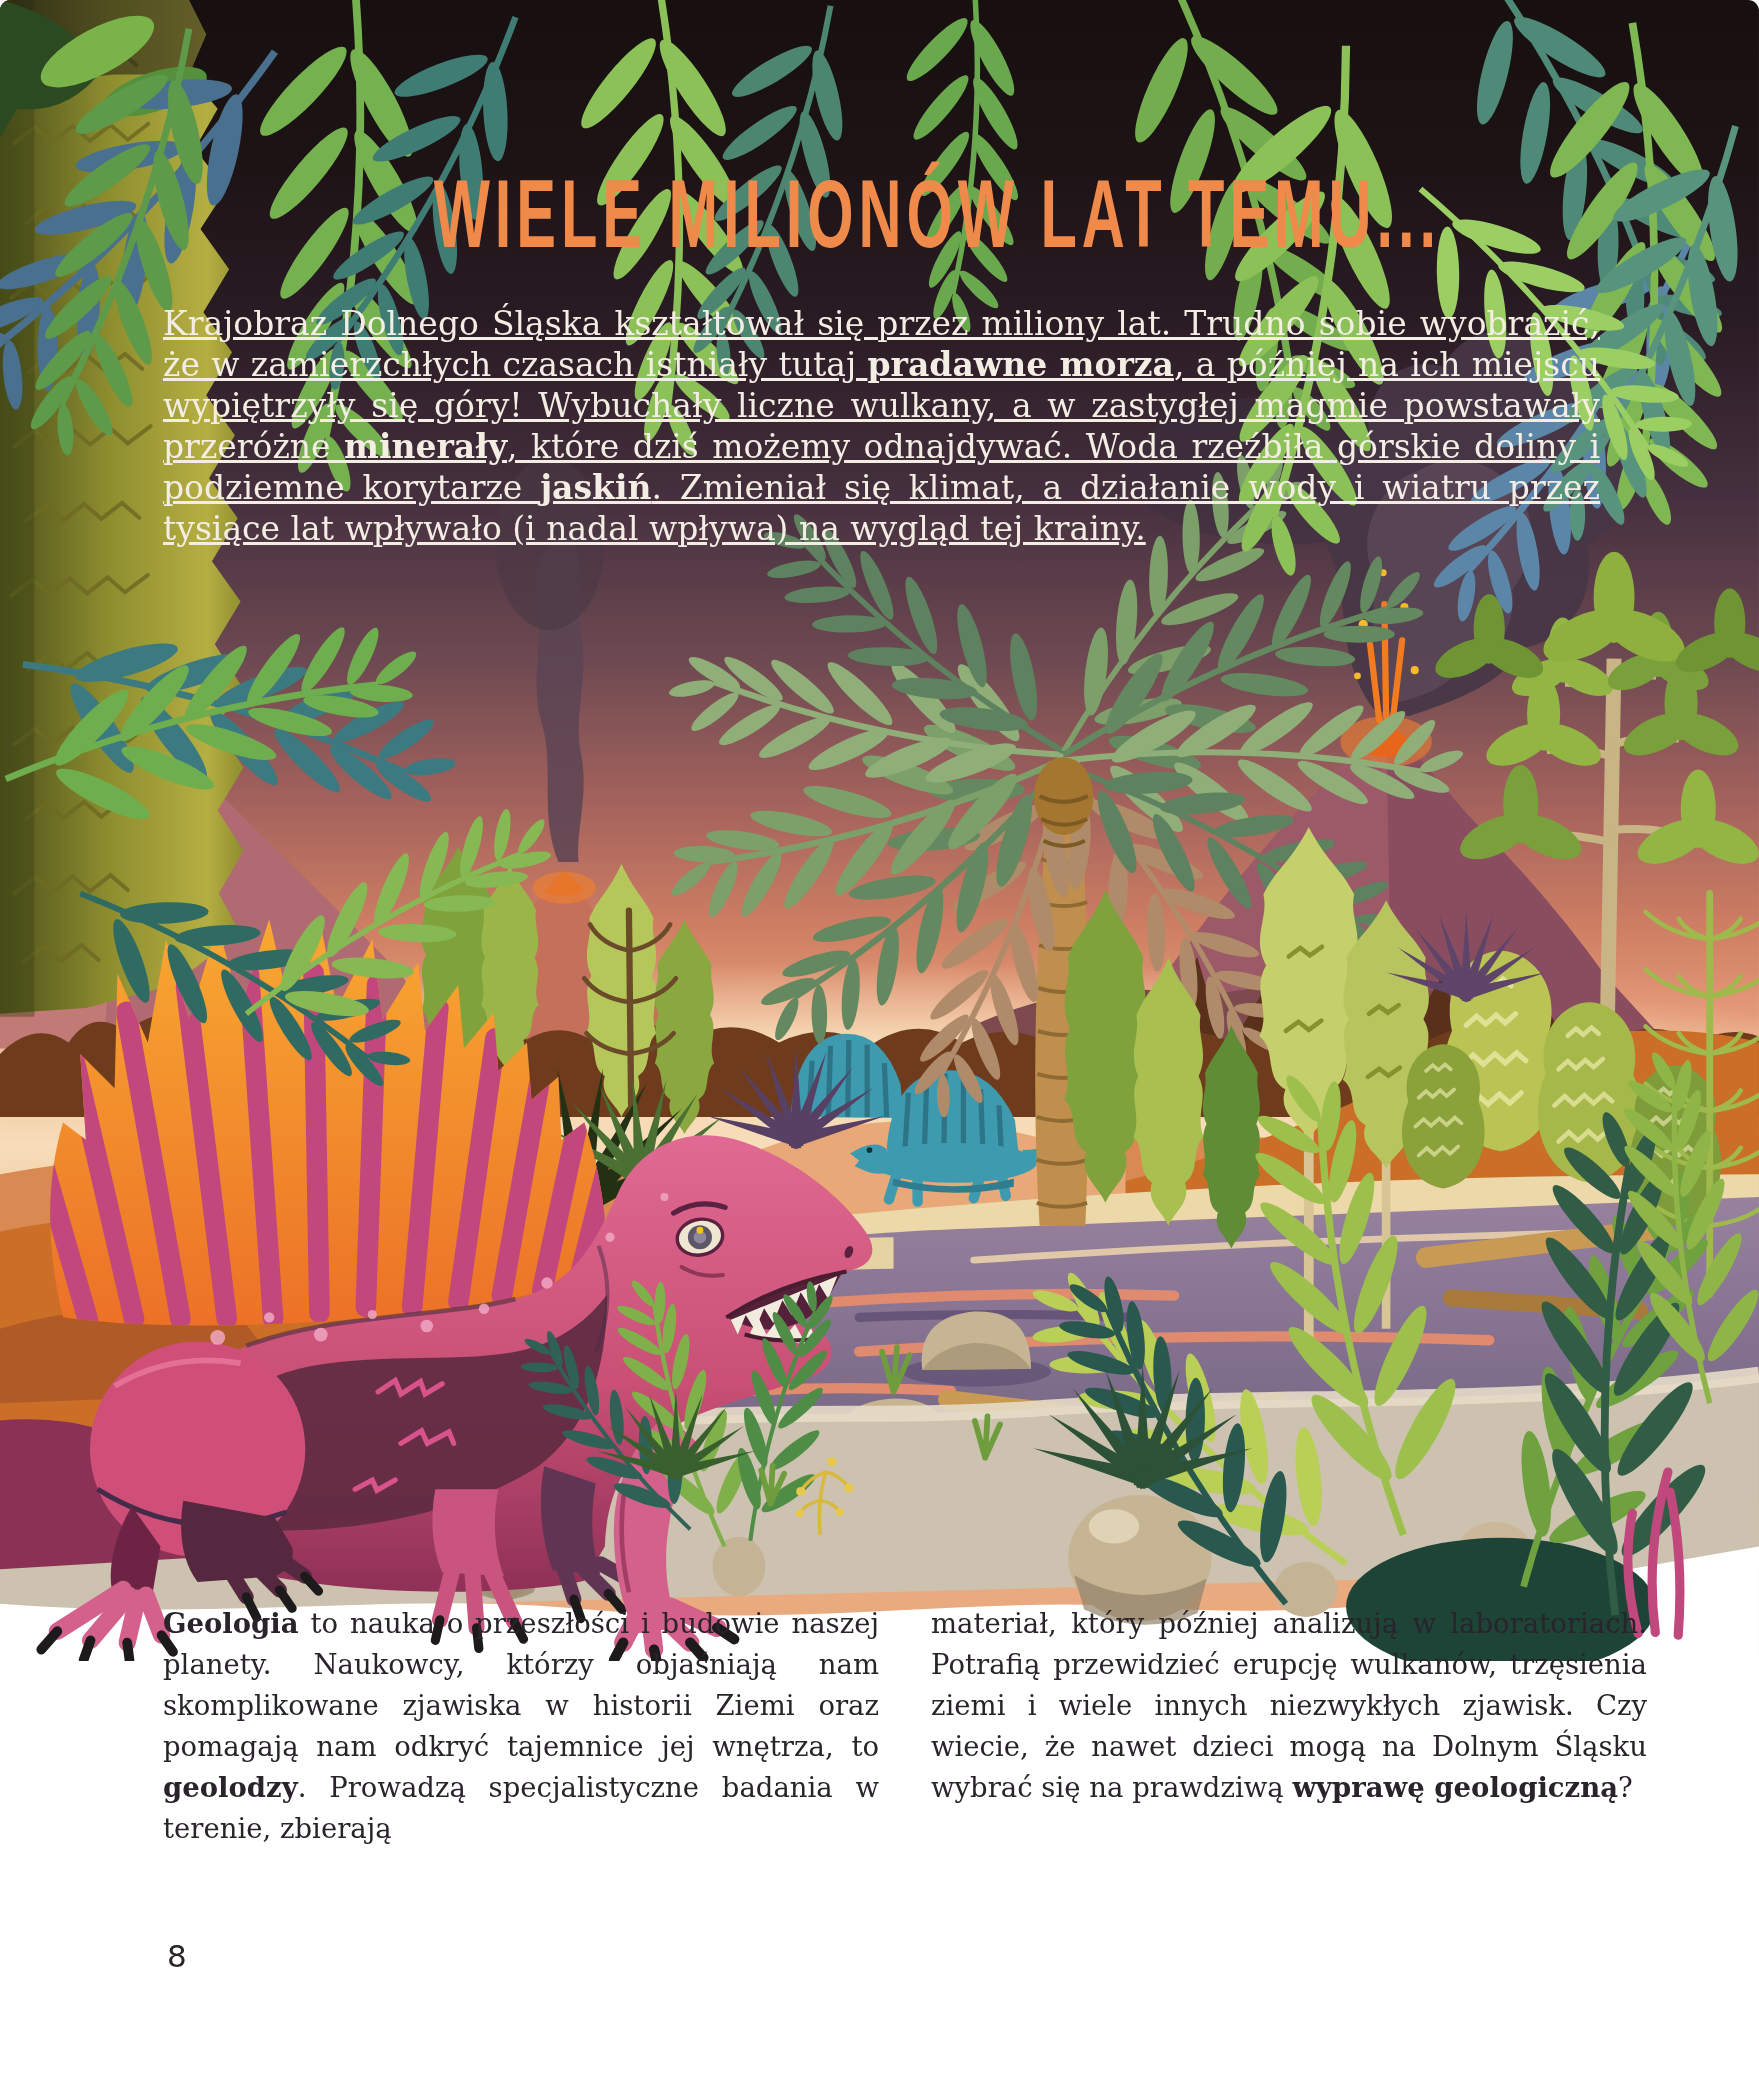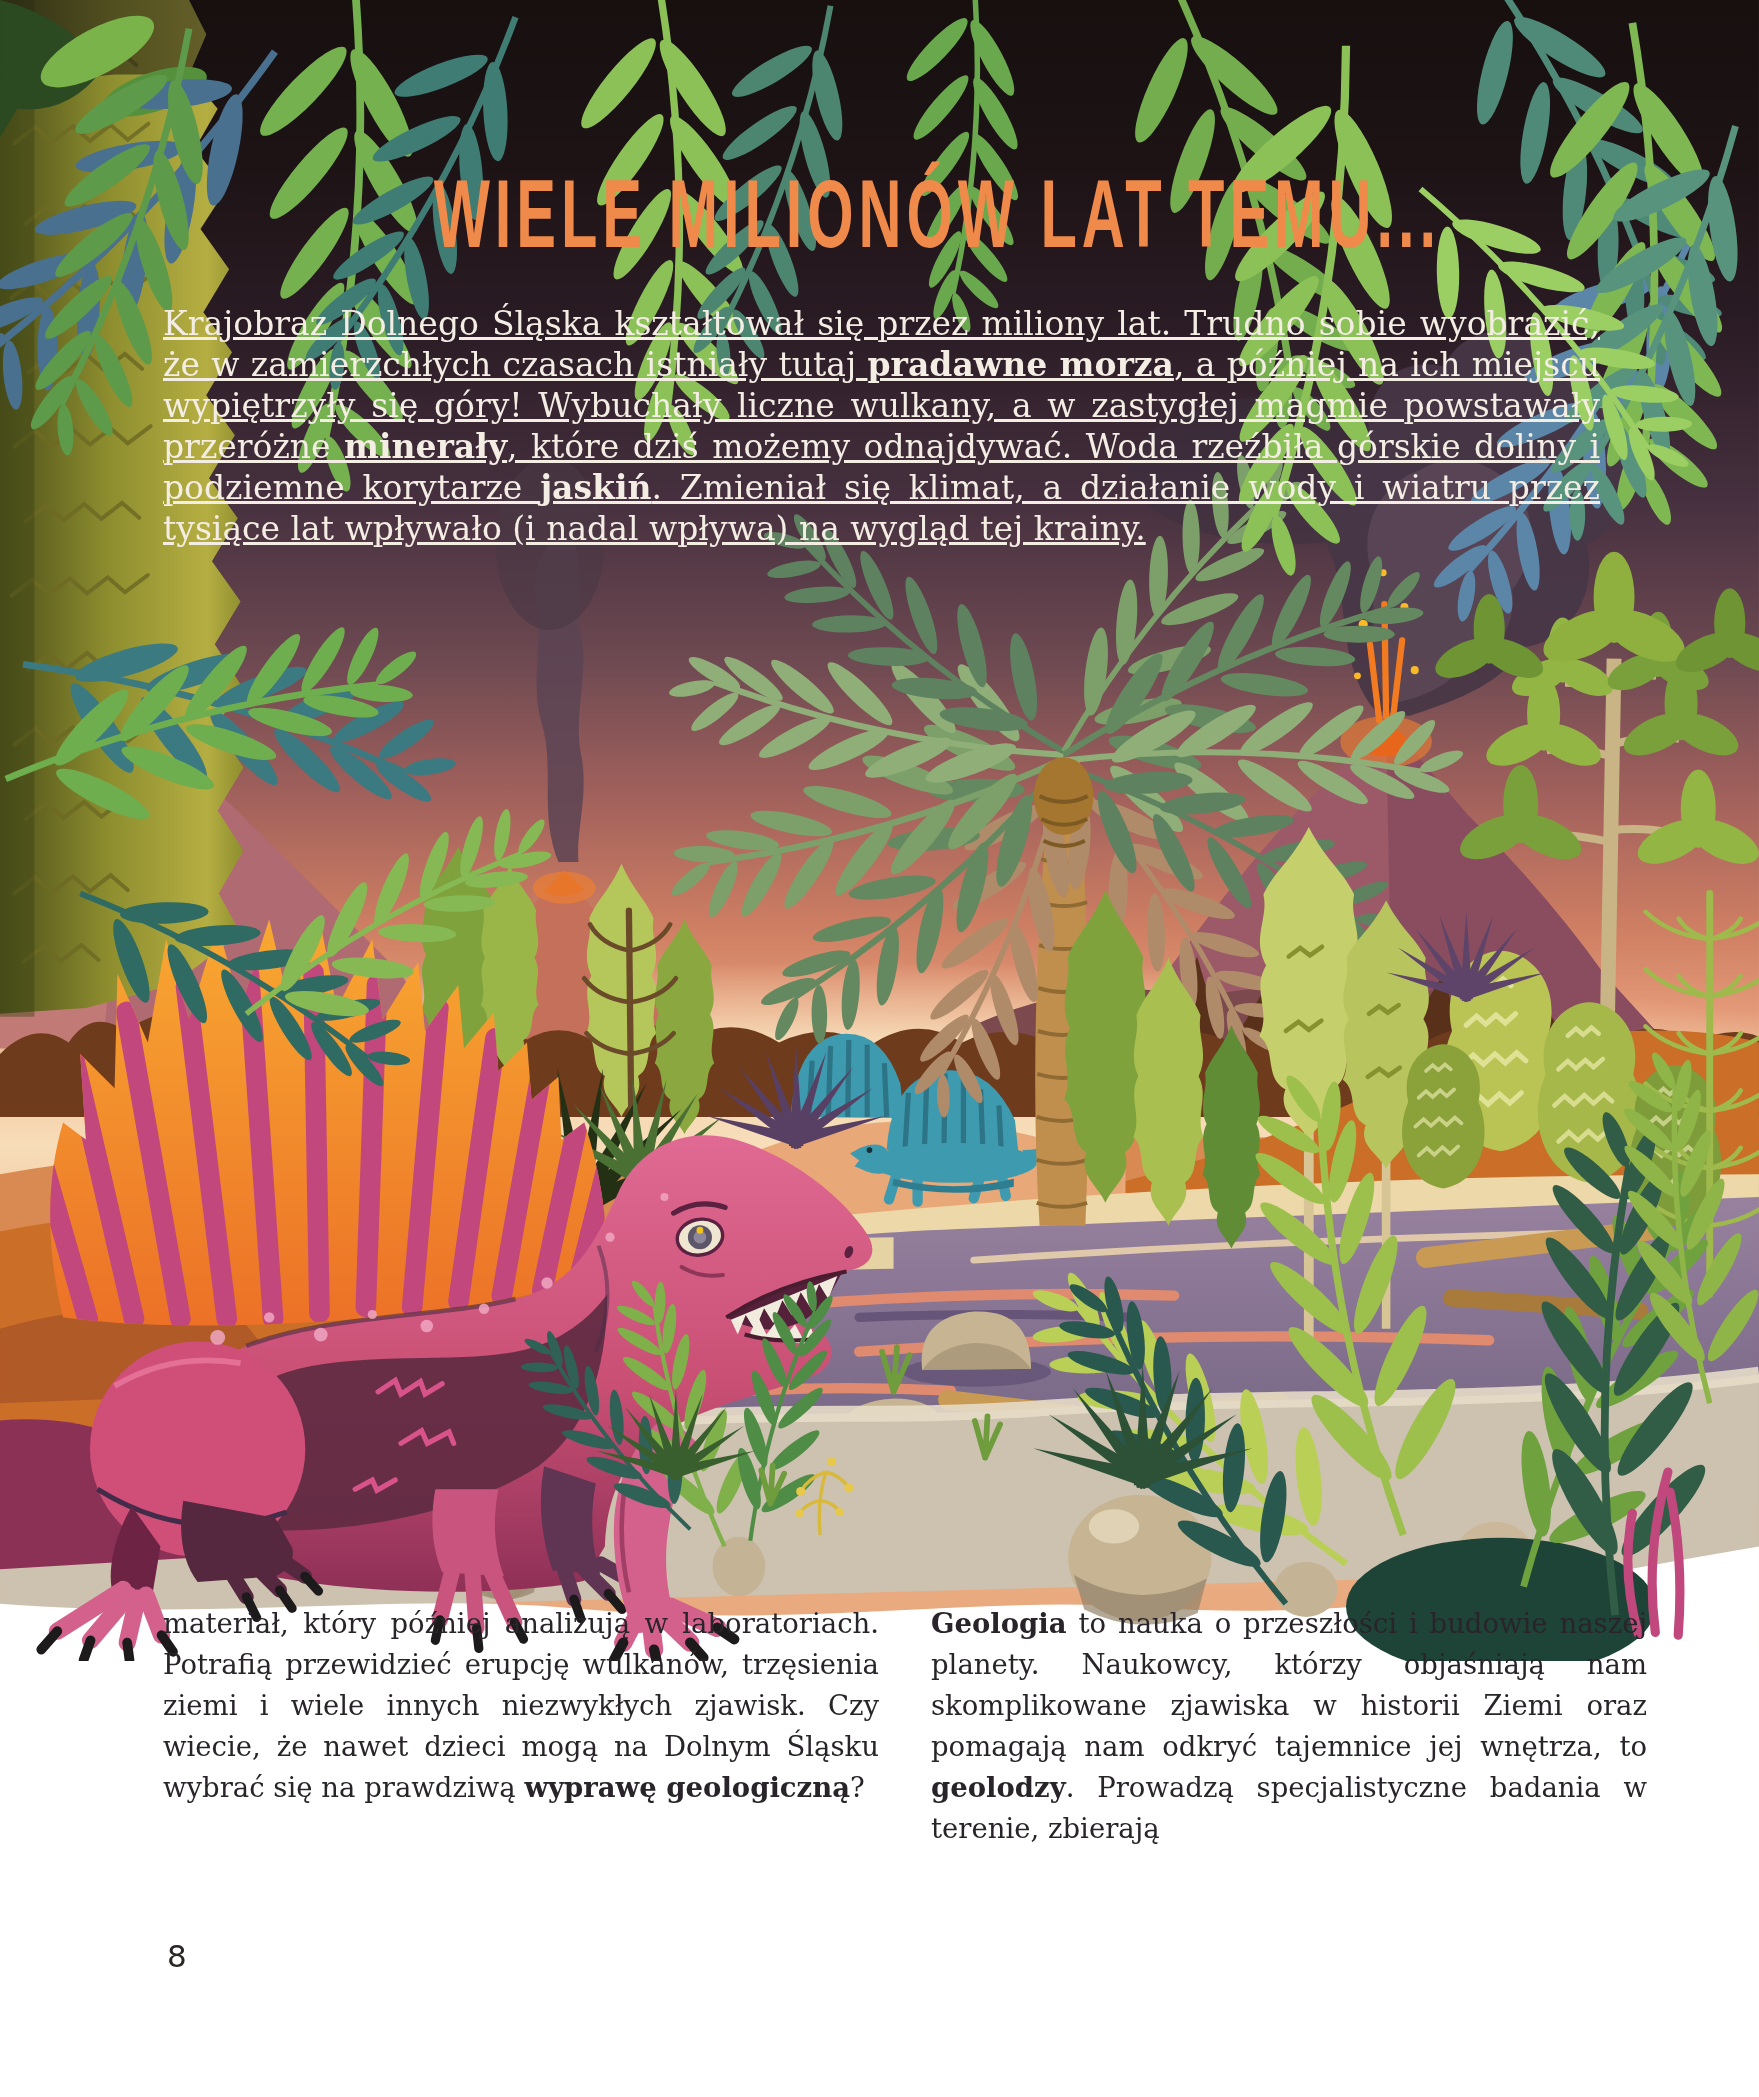--- a/index.html
+++ b/index.html
@@ -1,17 +1,17 @@
 <!DOCTYPE html>
 <html style="font-size:9.2px"><head>
 <meta charset="utf-8">
 <style>
   html,body{margin:0;padding:0;background:#ffffff;}
   .page{position:relative;width:1759px;height:2097px;background:#ffffff;overflow:hidden;
-        font-family:"DejaVu Serif", serif;}
+        font-family:"DejaVu Serif", serif;border-radius:11px;}
   .illo{position:absolute;left:0;top:0;width:1759px;height:1661px;display:block;}
   .title-wrap{position:absolute;left:0;top:159px;width:1759px;text-align:center;padding-left:115px;box-sizing:border-box;}
   .title-inner{display:inline-block;font-family:"Liberation Sans",sans-serif;font-weight:bold;
         font-size:96px;letter-spacing:8px;color:#ef8a4a;transform:scaleX(0.62);transform-origin:center;
         white-space:nowrap;}
   .intro{position:absolute;left:163px;top:303px;width:1437px;color:#f3ede4;
         font-size:33px;line-height:41px;text-align:justify;text-decoration:underline;}
   .intro .b{font-weight:bold;}
   .cols{position:absolute;left:163px;top:1603px;width:1484px;display:flex;gap:52px;color:#29242a;}
   .col{flex:1;font-size:27.5px;line-height:41px;text-align:justify;}
@@ -566,20 +566,20 @@
 </g>
 </svg>
 
 <div class="title-wrap">
   <span class="title-inner">WIELE MILIONÓW LAT TEMU...</span>
 </div>
 
 <div class="intro"><span>Krajobraz Dolnego Śląska kształtował się przez miliony lat. Trudno sobie wyobrazić, że w zamierzchłych czasach istniały tutaj </span><span class="b">pradawne morza</span><span>, a później na ich miejscu wypiętrzyły się góry! Wybuchały liczne wulkany, a w zastygłej magmie powstawały przeróżne </span><span class="b">minerały</span><span>, które dziś możemy odnajdywać. Woda rzeźbiła górskie doliny i podziemne korytarze </span><span class="b">jaskiń</span><span>. Zmieniał się klimat, a działanie wody i wiatru przez tysiące lat wpływało (i nadal wpływa) na wygląd tej krainy.</span></div>
 
 <div class="cols">
+  <div class="col"><span class="b">Geologia</span><span> to nauka o przeszłości i budowie naszej planety. Naukowcy, którzy objaśniają nam skomplikowane zjawiska w historii Ziemi oraz pomagają nam odkryć tajemnice jej wnętrza, to </span><span class="b">geolodzy</span><span>. Prowadzą specjalistyczne badania w terenie, zbierają</span></div>
   <div class="col"><span>materiał, który później analizują w laboratoriach. Potrafią przewidzieć erupcję wulkanów, trzęsienia ziemi i wiele innych niezwykłych zjawisk. Czy wiecie, że nawet dzieci mogą na Dolnym Śląsku wybrać się na prawdziwą </span><span class="b">wyprawę geologiczną</span><span>?</span></div>
-  <div class="col"><span class="b">Geologia</span><span> to nauka o przeszłości i budowie naszej planety. Naukowcy, którzy objaśniają nam skomplikowane zjawiska w historii Ziemi oraz pomagają nam odkryć tajemnice jej wnętrza, to </span><span class="b">geolodzy</span><span>. Prowadzą specjalistyczne badania w terenie, zbierają</span></div>
 </div>
 
 <div class="pagenum">8</div>
 
 </div>
 
 
 </body></html>

